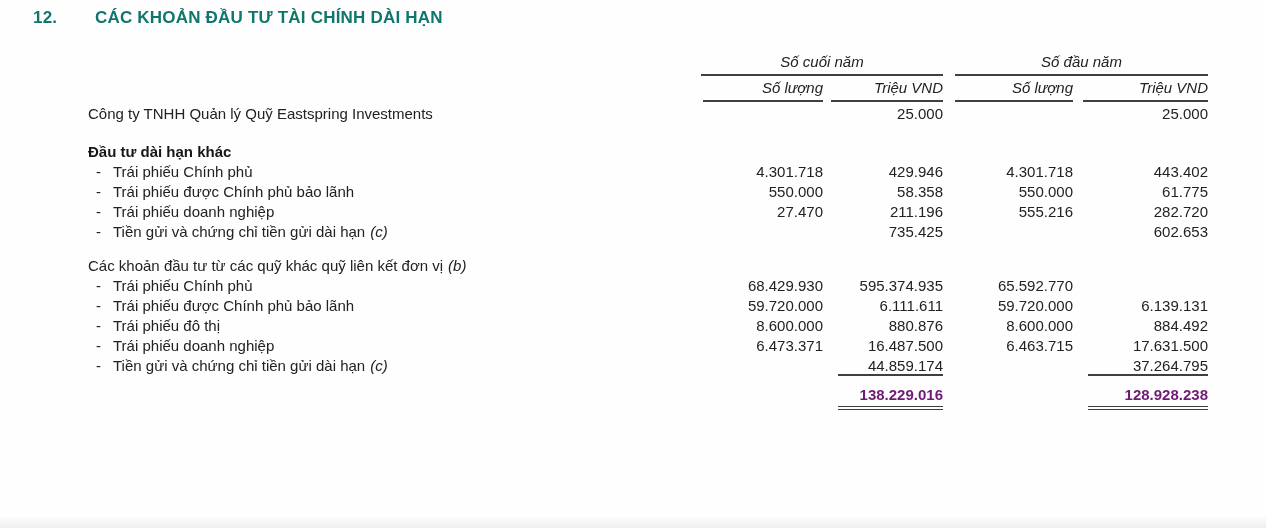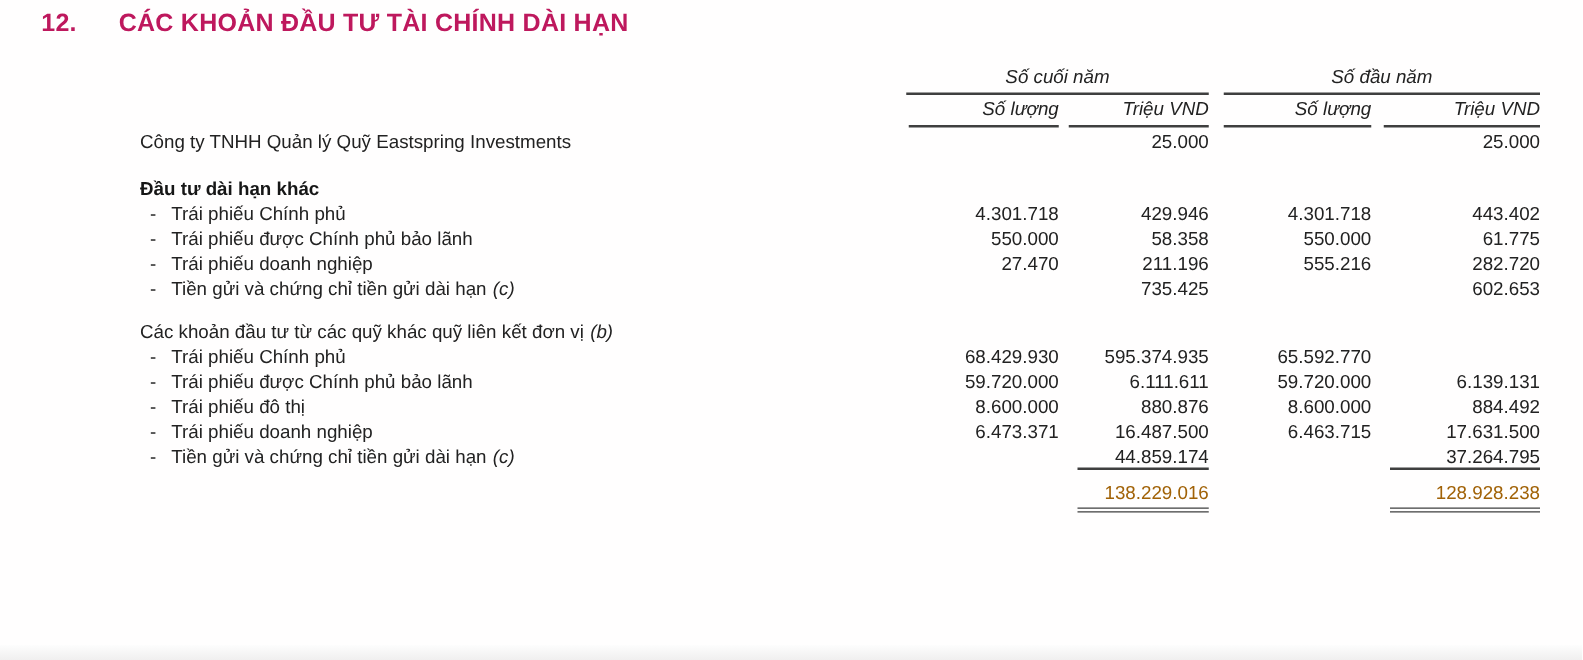--- a/index.html
+++ b/index.html
@@ -1,41 +1,41 @@
 <!DOCTYPE html>
 <html><head>
 <meta charset="utf-8">
 <style>
   html,body{margin:0;padding:0;background:#ffffff;}
   .doc{position:relative;width:1266px;height:528px;background:#fffefe;overflow:hidden;
        font-family:"Liberation Sans", sans-serif;color:#222;font-size:15px;}
-  .title{position:absolute;left:33px;top:8px;font-weight:700;font-size:20px;color:#be185d;
+  .title{position:absolute;left:33px;top:8px;font-weight:700;font-size:17px;color:#0f766e;
          letter-spacing:.2px;white-space:nowrap;}
   .title .num{display:inline-block;width:62px;}
-  .tbl{position:absolute;left:112px;top:50px;width:1120px;}
+  .tbl{position:absolute;left:88px;top:50px;width:1120px;}
   .trow{display:grid;grid-template-columns:595px 140px 120px 130px 135px;}
   .ghead{display:grid;grid-template-columns:595px 260px 265px;}
   .shead{display:grid;grid-template-columns:595px 140px 120px 130px 135px;margin-bottom:2px;}
   .c{height:20px;line-height:20px;white-space:nowrap;overflow:visible;}
   .n{text-align:right;}
   .bold{font-weight:700;color:#161616;}
   .lbl{display:flex;align-items:center;}
   .dash{display:inline-block;margin-left:8px;width:17px;flex:0 0 17px;}
   .note{font-style:italic;padding-left:5px;}
   .gcell{box-sizing:border-box;height:26px;line-height:24px;text-align:center;font-style:italic;
          border-bottom:2px solid #3f3f3f;}
   .g1{margin-left:18px;} .g2{margin-left:12px;}
   .scell{box-sizing:border-box;height:26px;line-height:24px;text-align:right;font-style:italic;
          border-bottom:2px solid #3f3f3f;}
   .s1{margin-left:20px;} .s2{margin-left:8px;} .s3{margin-left:12px;} .s4{margin-left:10px;}
   .hcell{height:26px;}
   .mt1{margin-top:22px;} .mt2{margin-top:18px;} .mt3{margin-top:14px;} .mtt{margin-top:8px;}
   .rl{box-sizing:border-box;border-bottom:2px solid #3f3f3f;margin-left:15px;}
   .total .c{height:26px;line-height:22px;}
-  .total .n{font-weight:400;color:#a16207;}
+  .total .n{font-weight:700;color:#701a75;}
   .total .dbl{box-sizing:border-box;border-bottom:4px double #3f3f3f;margin-left:15px;}
   .scan-edge{position:absolute;left:0;right:0;bottom:0;height:12px;
              background:linear-gradient(#fdfdfd,#f0efef);}
 </style>
 </head>
 <body>
 
 <div class="doc">
 
   <div class="title">

